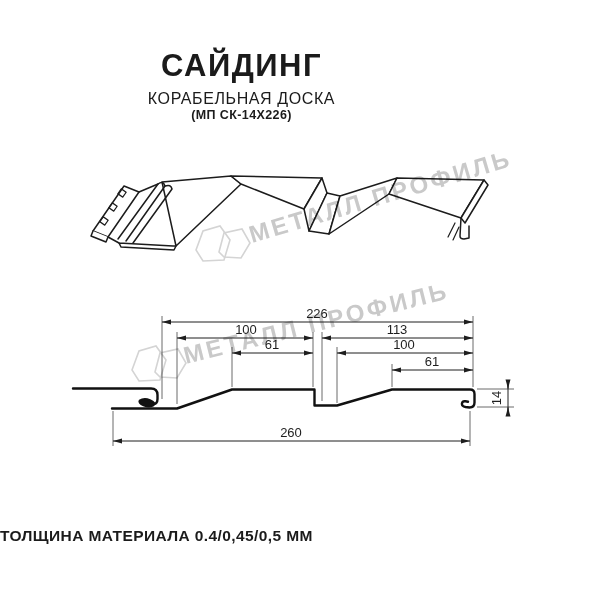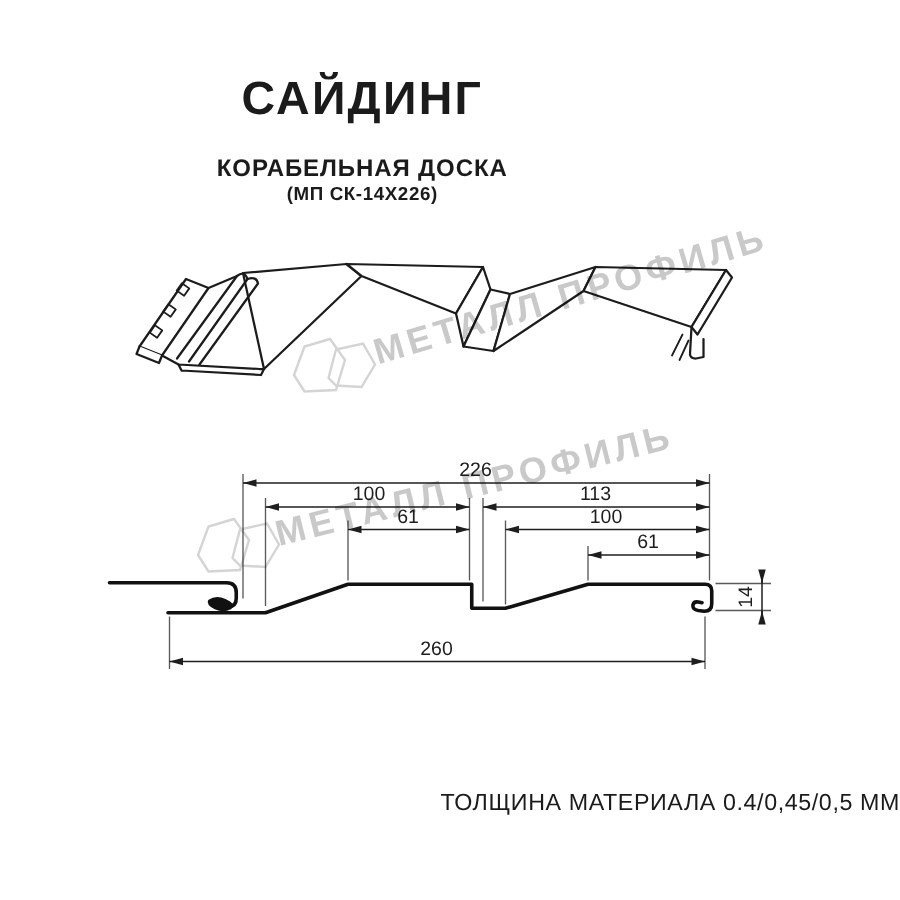--- a/index.html
+++ b/index.html
@@ -2,24 +2,24 @@
 <html><head>
 <meta charset="utf-8">
 <style>
   html,body{margin:0;padding:0;background:#fff;}
   .stage{
     position:relative;width:600px;height:600px;background:#ffffff;
     font-family:"Liberation Sans", sans-serif;overflow:hidden;
   }
   .header{position:absolute;top:48px;left:0;width:483px;text-align:center;color:#1b1b1b;}
   .title{font-size:31px;font-weight:bold;letter-spacing:1.5px;line-height:1.15;}
-  .subtitle{font-size:16px;font-weight:bold;letter-spacing:0.6px;margin-top:20px;}
+  .subtitle{font-size:16px;font-weight:normal;letter-spacing:0.6px;margin-top:6px;}
   .model{font-size:12.5px;font-weight:bold;letter-spacing:0.4px;margin-top:0;}
-  .footer{position:absolute;top:527px;left:0;width:600px;text-align:right;
-    font-size:15.5px;font-weight:normal;letter-spacing:0.4px;color:#1b1b1b;}
+  .footer{position:absolute;top:527px;left:0;width:600px;text-align:left;
+    font-size:15.5px;font-weight:bold;letter-spacing:0.4px;color:#1b1b1b;}
   svg{position:absolute;left:0;top:0;}
   .dim-text{font-family:"Liberation Sans",sans-serif;font-size:13px;fill:#1e1e1e;}
   .wm-text{font-family:"Liberation Sans",sans-serif;font-weight:bold;font-size:24px;
     fill:#c9c9c9;letter-spacing:3px;}
 </style>
 </head>
 <body>
 
 <div class="stage">
 

